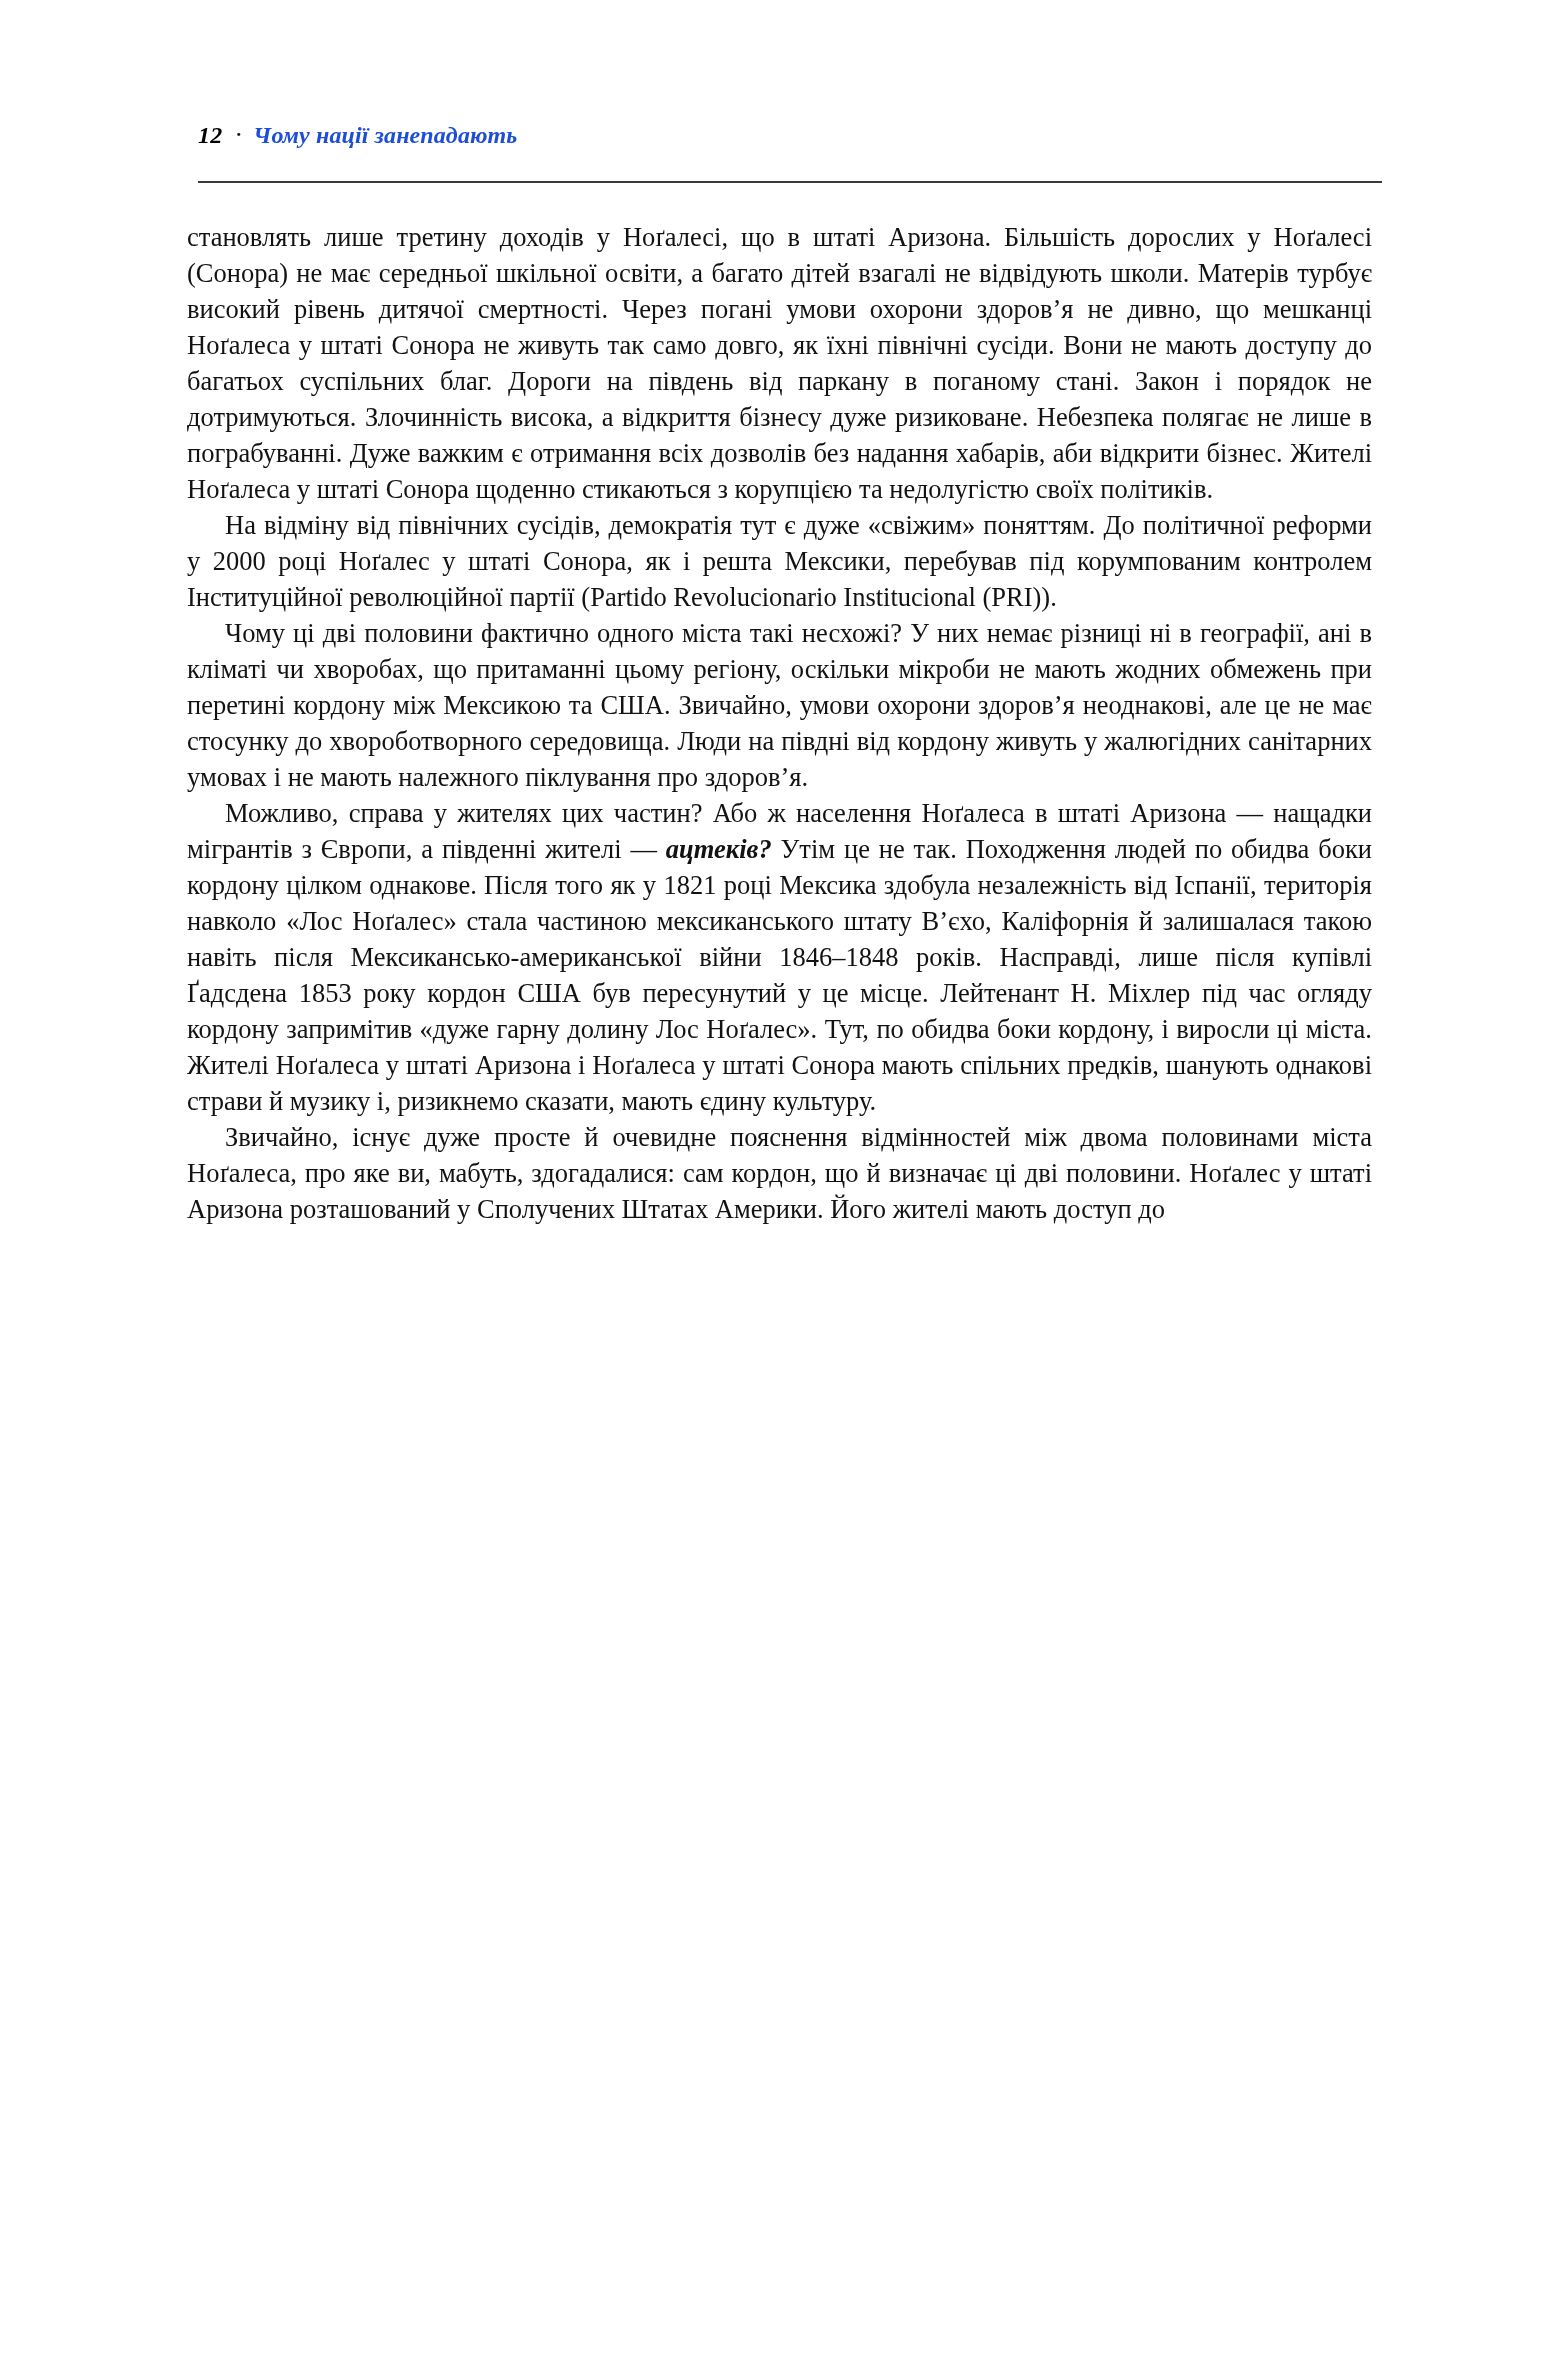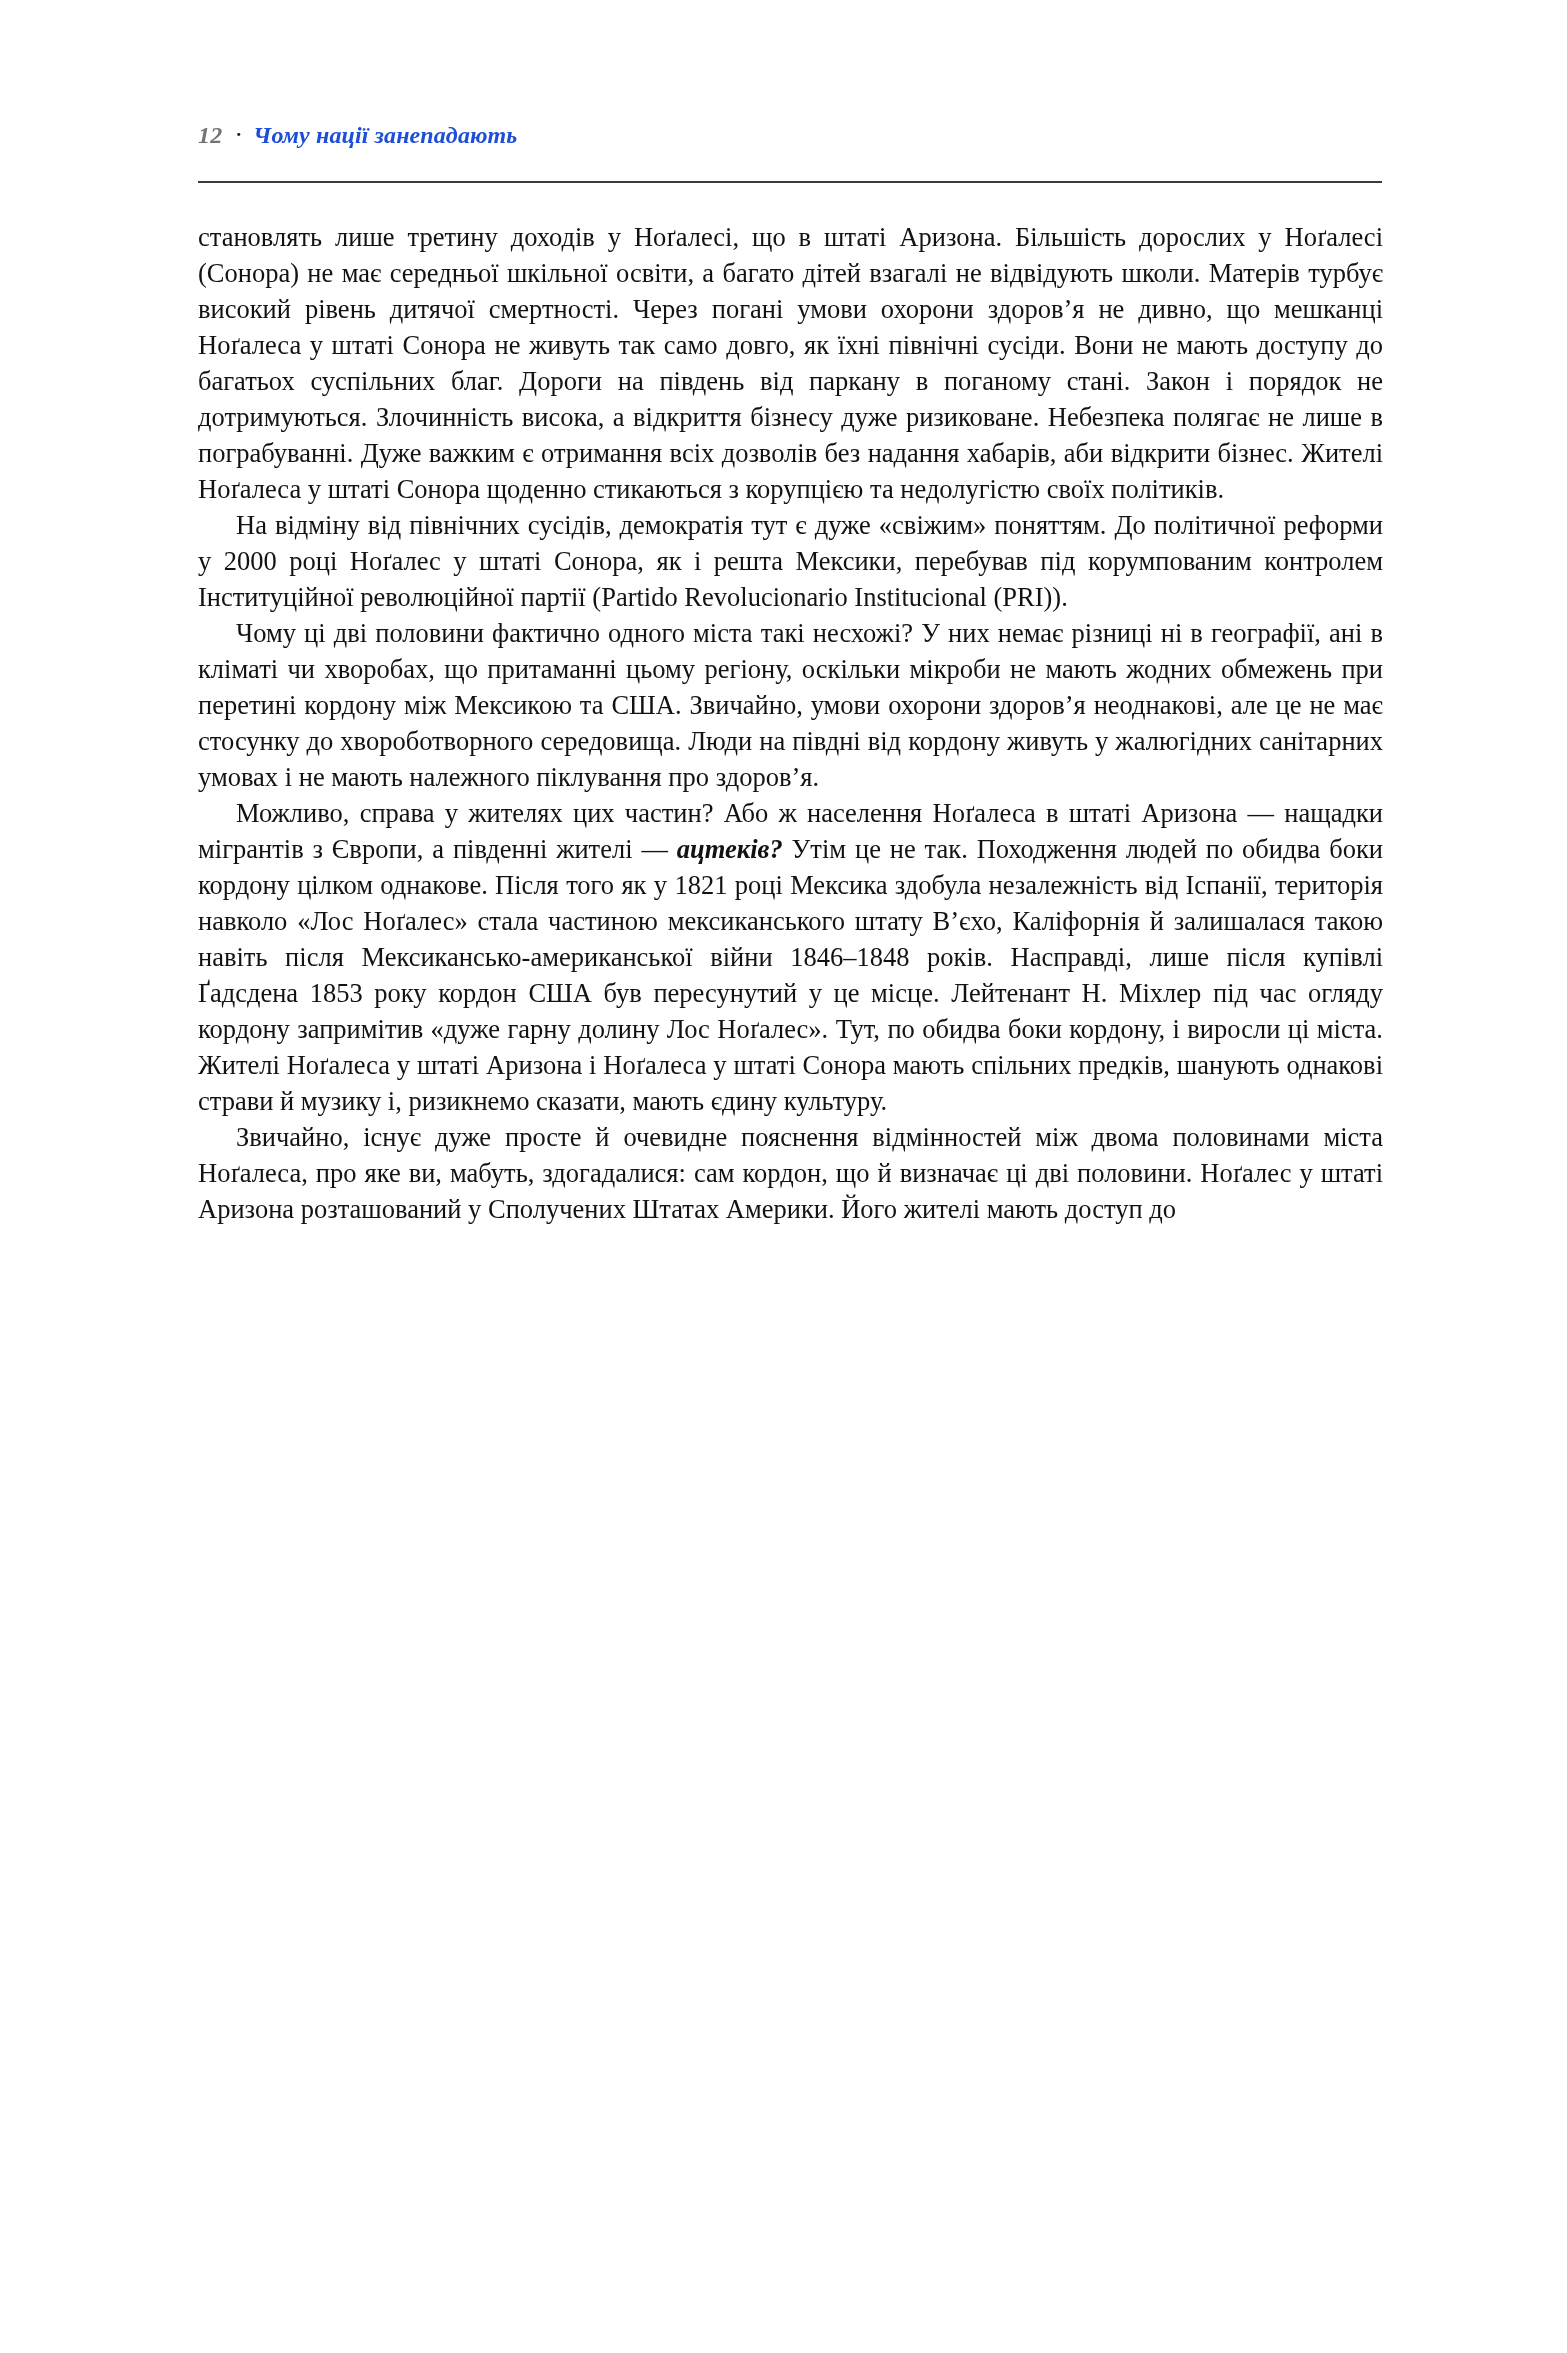--- a/index.html
+++ b/index.html
@@ -33,21 +33,21 @@
     display: flex;
     align-items: baseline;
     gap: 0;
     white-space: nowrap;
   }
   .folio {
     font-weight: bold;
     font-style: italic;
     font-size: 24px;
     letter-spacing: 0.2px;
-    color: #737373;
+    color: #000000;
   }
   .folio-sep {
     font-weight: bold;
     font-size: 19.6px;
     padding: 0 11.4px 0 13px;
     position: relative;
     top: -2.4px;
     color: #1a1a1a;
   }
   .head-title {
@@ -64,21 +64,21 @@
     left: 198px;
     top: 181px;
     width: 1184px;
     height: 2.4px;
     background: #3a3a3a;
   }
 
   
   .textblock {
     position: absolute;
-    left: 198px;
+    left: 187px;
     top: 219px;
     width: 1185px;
     font-size: 26.5px;
     line-height: 36px;
     text-align: justify;
     text-justify: inter-word;
     color: #121212;
     -webkit-font-smoothing: antialiased;
   }
   .textblock p {

